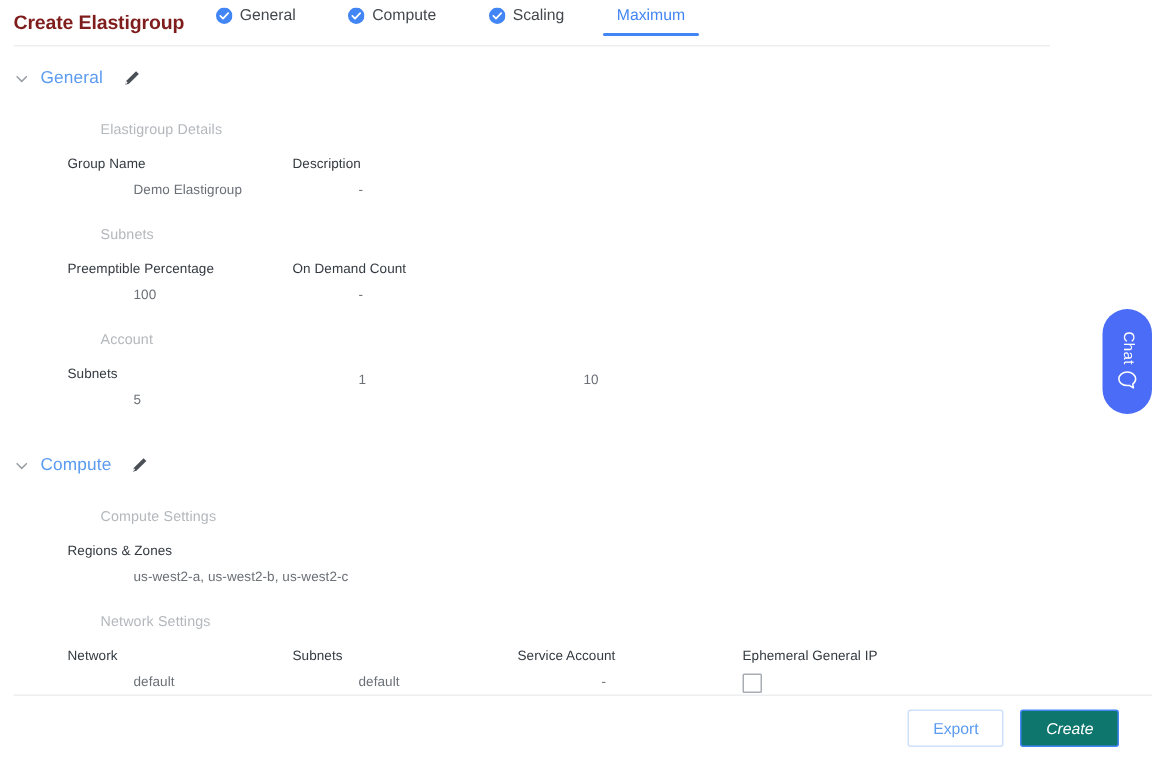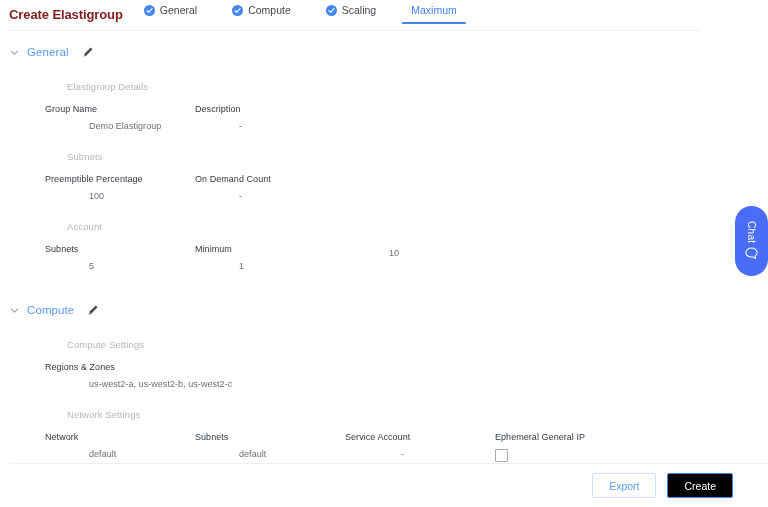--- a/index.html
+++ b/index.html
@@ -166,21 +166,21 @@
     left: 9px;
     right: 0;
     bottom: 0;
     height: 1px;
     background: #eceef0;
   }
 
   
   .footer {
     position: absolute;
-    left: 0; right: 13px; bottom: 0;
+    left: 0; right: 0; bottom: 0;
     height: 43px;
     display: flex;
     align-items: center;
     justify-content: flex-end;
     padding-right: 22px;
     gap: 11px;
     background: #fff;
   }
 
   .btn {
@@ -194,23 +194,24 @@
     border: 1px solid transparent;
   }
 
   .btn-secondary {
     background: #ffffff;
     color: #5b9bf0;
     border-color: #cfe0fb;
   }
 
   .btn-primary {
-    background: #000000;
+    background: #0f766e;
     color: #ffffff;
     border-color: #4285f4;
+    font-style: italic;
   }
 
   
   .chat-tab {
     position: absolute;
     right: 0;
     top: 206px;
     width: 33px;
     height: 70px;
     background: #4a6cf7;
@@ -317,21 +318,20 @@
   </div>
 
   <div class="group">
     <div class="group-label">Account</div>
     <div class="fields">
       <div class="field">
         <div class="field-label">Subnets</div>
         <div class="field-value">5</div>
       </div>
       <div class="field">
-        <div class="field-label">Minimum</div>
         <div class="field-value">1</div>
       </div>
       <div class="field">
         <div class="field-value">10</div>
       </div>
     </div>
   </div>
 
   <div class="section-head" style="margin-top:26px">
     <svg class="chevron-icon" viewBox="0 0 16 16">

